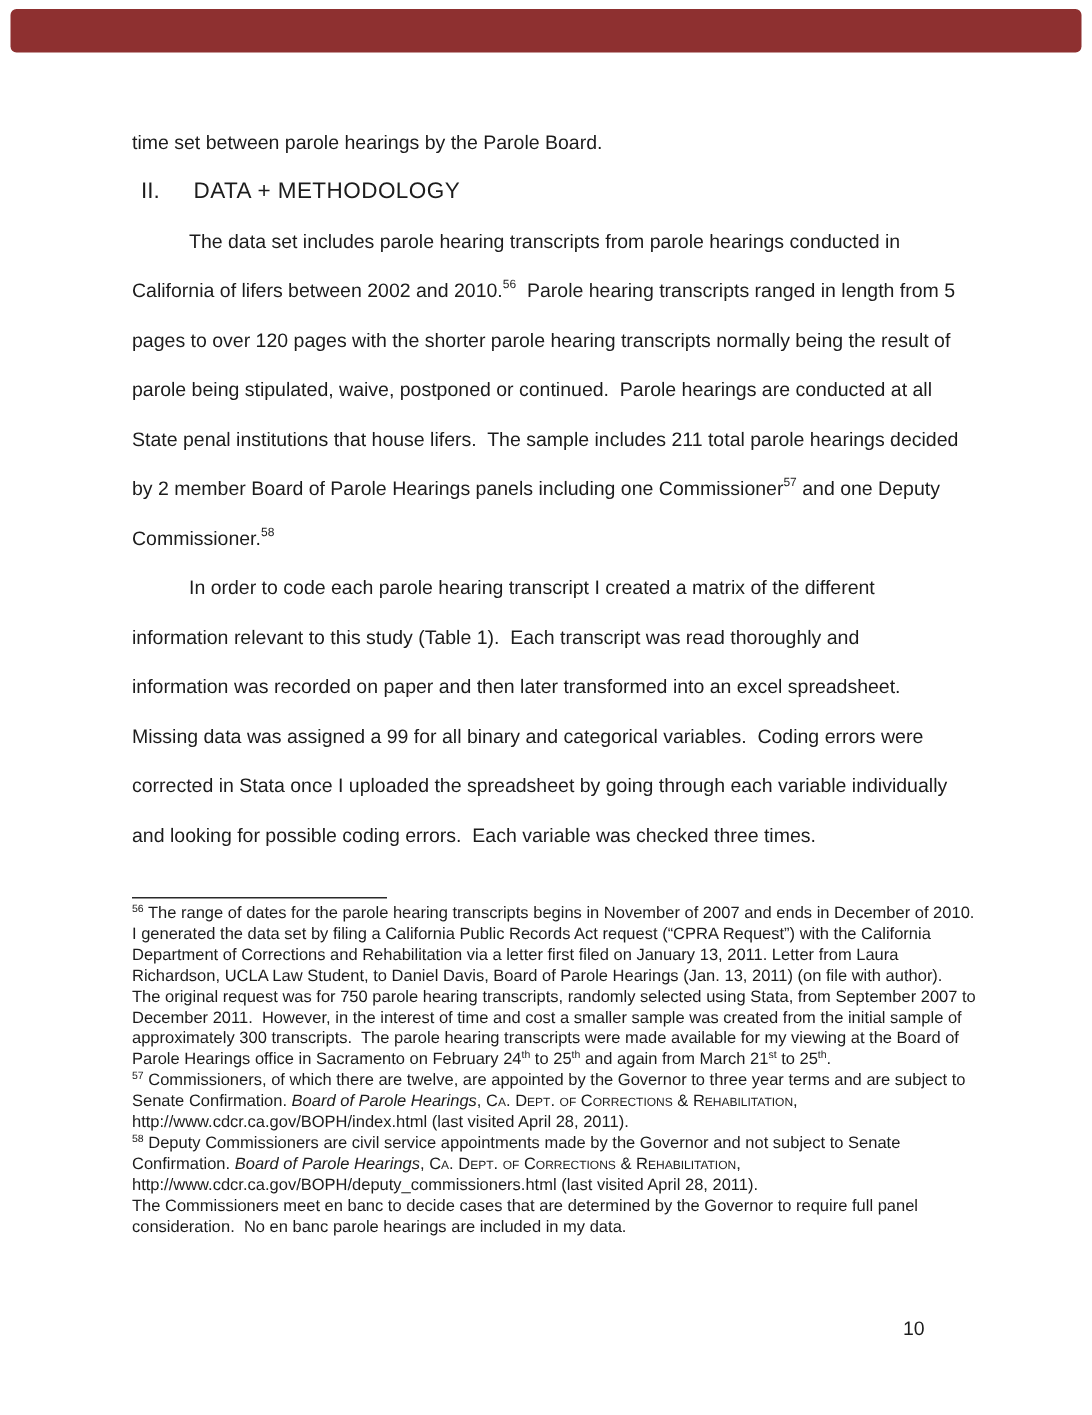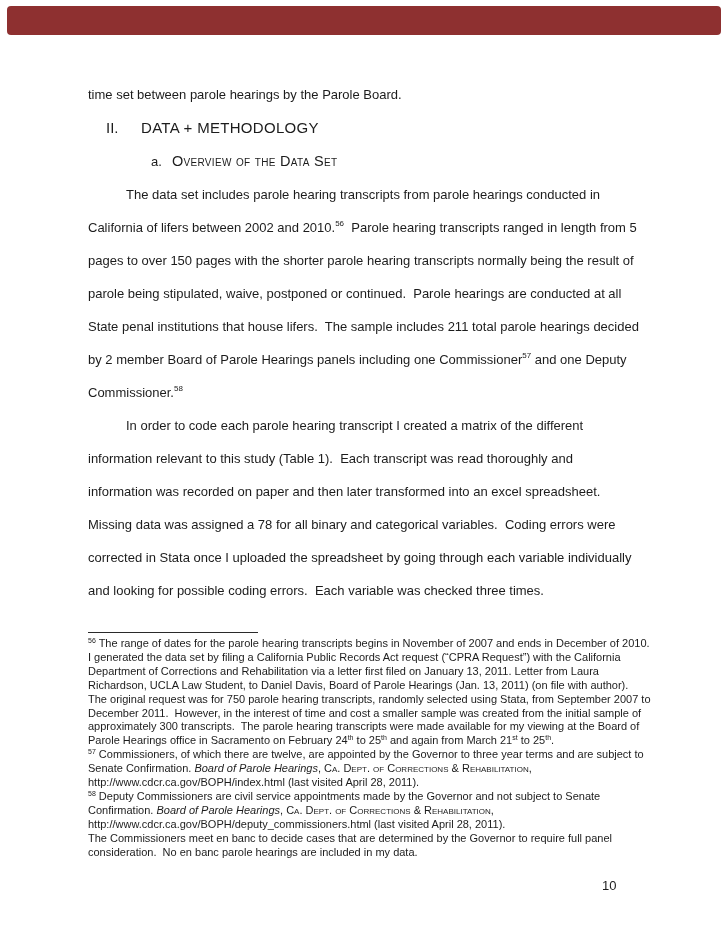--- a/index.html
+++ b/index.html
@@ -17,21 +17,21 @@
     background:#8e3030;
     border-radius:4px;
   }
   .content{
     position:absolute;left:88px;top:78px;width:557px;
   }
   .line{
     font-size:13px;line-height:33px;
     white-space:pre;
   }
-  .sect-line{font-size:15px;line-height:33px;white-space:pre;margin-left:12px;}
+  .sect-line{font-size:15px;line-height:33px;white-space:pre;}
   .sect-num{display:inline-block;margin-left:6px;width:35px;}
   .sect-title{letter-spacing:0.3px;}
   .subsect-line{line-height:33px;white-space:pre;}
   .subsect-mark{display:inline-block;margin-left:63px;width:21px;font-size:13px;}
   .subsect-title{font-variant:small-caps;font-size:14.5px;letter-spacing:0.3px;}
   .bline{font-size:13px;line-height:33px;white-space:pre;}
   .bline.indent{padding-left:38px;}
   .bline sup, .line sup{font-size:8px;vertical-align:6px;line-height:0;}
   .fnsep{
     width:170px;border:none;border-top:1px solid #2a2a2a;
@@ -52,34 +52,33 @@
 <div class="page">
 
   <div class="topbar" style="background: rgb(142, 48, 48);"></div>
 
   <div class="content">
 
     <div class="line">time set between parole hearings by the Parole Board.</div>
 
     <div class="sect-line"><span class="sect-num">II.</span><span class="sect-title">DATA + METHODOLOGY</span></div>
 
-    <div class="subsect-line"><span class="subsect-mark">a.</span><span class="subsect-title">Overview of the Data Set</span></div>
 
     <div>
         <div class="bline indent"><span>The data set includes parole hearing transcripts from parole hearings conducted in</span></div>
         <div class="bline"><span>California of lifers between 2002 and 2010.</span><sup>56</sup><span>  Parole hearing transcripts ranged in length from 5</span></div>
-        <div class="bline"><span>pages to over 150 pages with the shorter parole hearing transcripts normally being the result of</span></div>
+        <div class="bline"><span>pages to over 120 pages with the shorter parole hearing transcripts normally being the result of</span></div>
         <div class="bline"><span>parole being stipulated, waive, postponed or continued.  Parole hearings are conducted at all</span></div>
         <div class="bline"><span>State penal institutions that house lifers.  The sample includes 211 total parole hearings decided</span></div>
         <div class="bline"><span>by 2 member Board of Parole Hearings panels including one Commissioner</span><sup>57</sup><span> and one Deputy</span></div>
         <div class="bline"><span>Commissioner.</span><sup>58</sup></div>
         <div class="bline indent"><span>In order to code each parole hearing transcript I created a matrix of the different</span></div>
         <div class="bline"><span>information relevant to this study (Table 1).  Each transcript was read thoroughly and</span></div>
         <div class="bline"><span>information was recorded on paper and then later transformed into an excel spreadsheet.</span></div>
-        <div class="bline"><span>Missing data was assigned a 78 for all binary and categorical variables.  Coding errors were</span></div>
+        <div class="bline"><span>Missing data was assigned a 99 for all binary and categorical variables.  Coding errors were</span></div>
         <div class="bline"><span>corrected in Stata once I uploaded the spreadsheet by going through each variable individually</span></div>
         <div class="bline"><span>and looking for possible coding errors.  Each variable was checked three times.</span></div>
       </div>
 
     <hr class="fnsep">
 
     <div>
         <div class="fnline"><sup>56</sup><span> The range of dates for the parole hearing transcripts begins in November of 2007 and ends in December of 2010.</span></div>
         <div class="fnline"><span>I generated the data set by filing a California Public Records Act request (“CPRA Request”) with the California</span></div>
         <div class="fnline"><span>Department of Corrections and Rehabilitation via a letter first filed on January 13, 2011. Letter from Laura</span></div>

